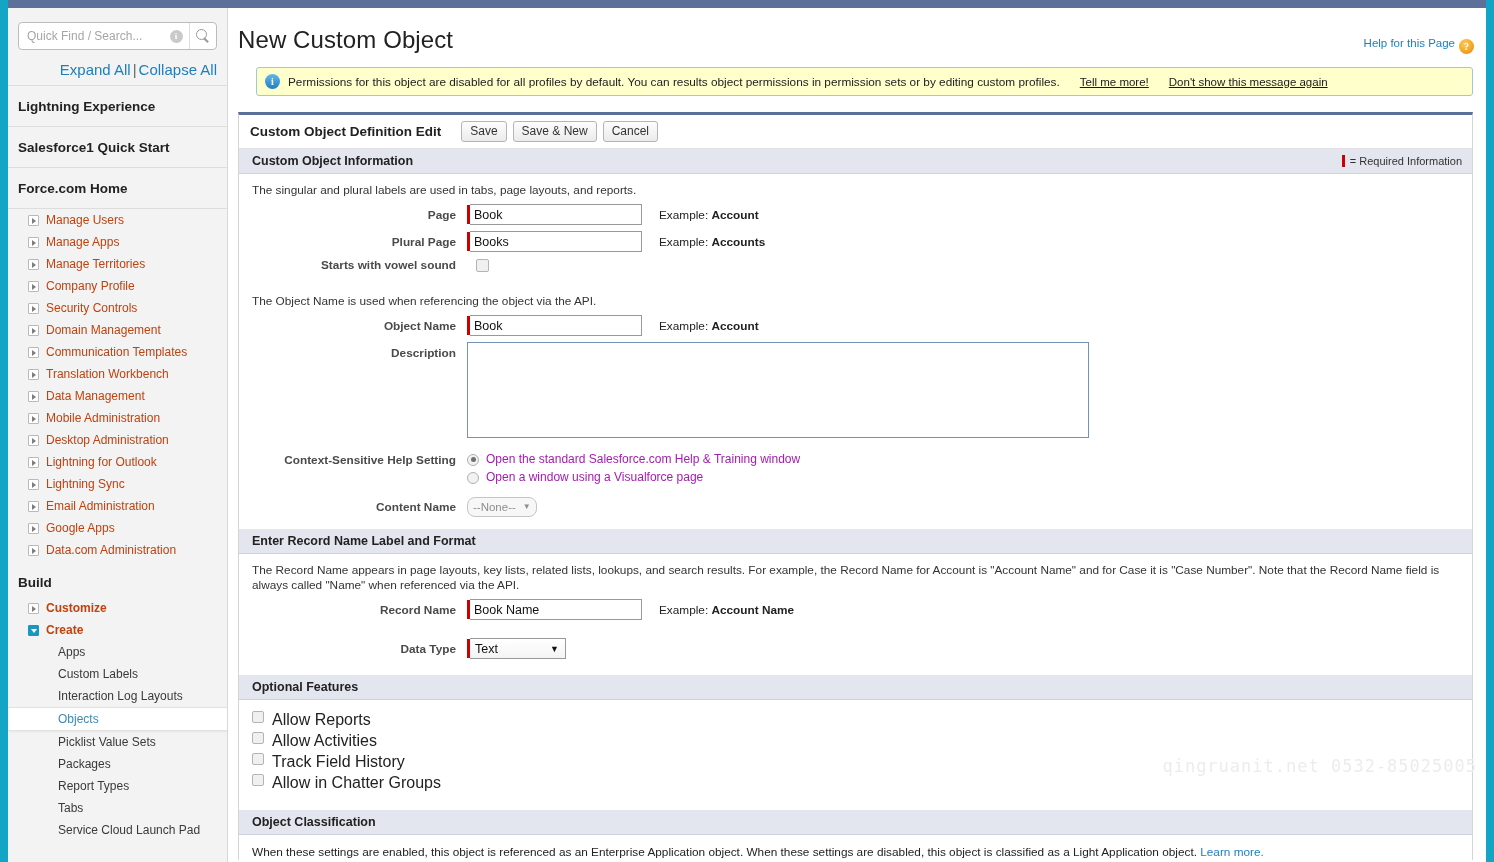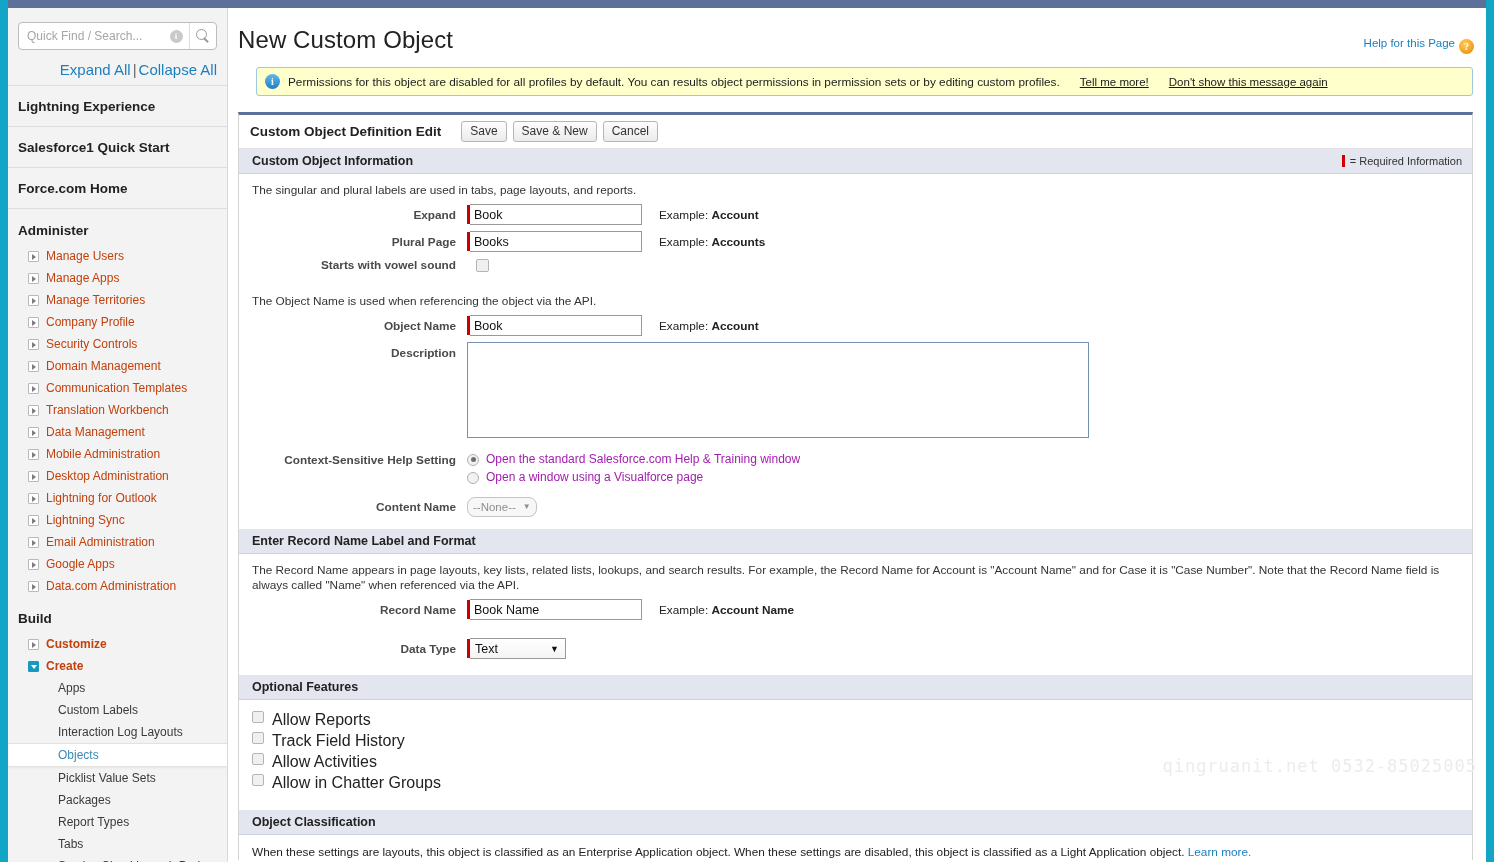--- a/index.html
+++ b/index.html
@@ -356,21 +356,20 @@
     </div>
 
     <div class="expand-row">
       <a href="#">Expand All</a><span class="sep">|</span><a href="#">Collapse All</a>
     </div>
 
     <div class="top-section">Lightning Experience</div>
     <div class="top-section">Salesforce1 Quick Start</div>
     <div class="top-section">Force.com Home</div>
 
-    <div class="group-title">Administer</div>
 
     <div class="nav-item">
       <span class="tw"></span>
       <span>Manage Users</span>
     </div>
     <div class="nav-item">
       <span class="tw"></span>
       <span>Manage Apps</span>
     </div>
     <div class="nav-item">
@@ -484,21 +483,21 @@
           <span class="req-bar"></span>
           <span>= Required Information</span>
         </span>
       </div>
 
       <div class="sec-body">
 
         <div class="hint">The singular and plural labels are used in tabs, page layouts, and reports.</div>
 
         <div class="frow">
-          <div class="flabel">Expand</div>
+          <div class="flabel">Page</div>
           <div class="fld">
             <span class="reqmark"></span>
             <input class="tinput" type="text" value="Book" style="">
           </div>
           <div class="example">
             <span>Example:</span>
             <b>Account</b>
           </div>
         </div>
 
@@ -596,38 +595,38 @@
         <span>Optional Features</span>
       </div>
 
       <div class="sec-body" style="padding-top:11px;">
         <div class="chk-row">
           <span class="cbox2"></span>
           <span>Allow Reports</span>
         </div>
         <div class="chk-row">
           <span class="cbox2"></span>
-          <span>Track Field History</span>
+          <span>Allow Activities</span>
         </div>
         <div class="chk-row">
           <span class="cbox2"></span>
-          <span>Allow Activities</span>
+          <span>Track Field History</span>
         </div>
         <div class="chk-row">
           <span class="cbox2"></span>
           <span>Allow in Chatter Groups</span>
         </div>
       </div>
 
       <div class="sec-head" style="margin-top:18px;">
         <span>Object Classification</span>
       </div>
 
       <div class="classif-text">
-        <span>When these settings are layouts, this object is classified as an Enterprise Application object. When these settings are disabled, this object is classified as a Light Application object.</span>
+        <span>When these settings are enabled, this object is referenced as an Enterprise Application object. When these settings are disabled, this object is classified as a Light Application object.</span>
         <a href="#">Learn more.</a>
       </div>
 
     </div>
 
     <div class="watermark">qingruanit.net  0532-85025005</div>
   </div>
 </div>
 
 </body></html>

